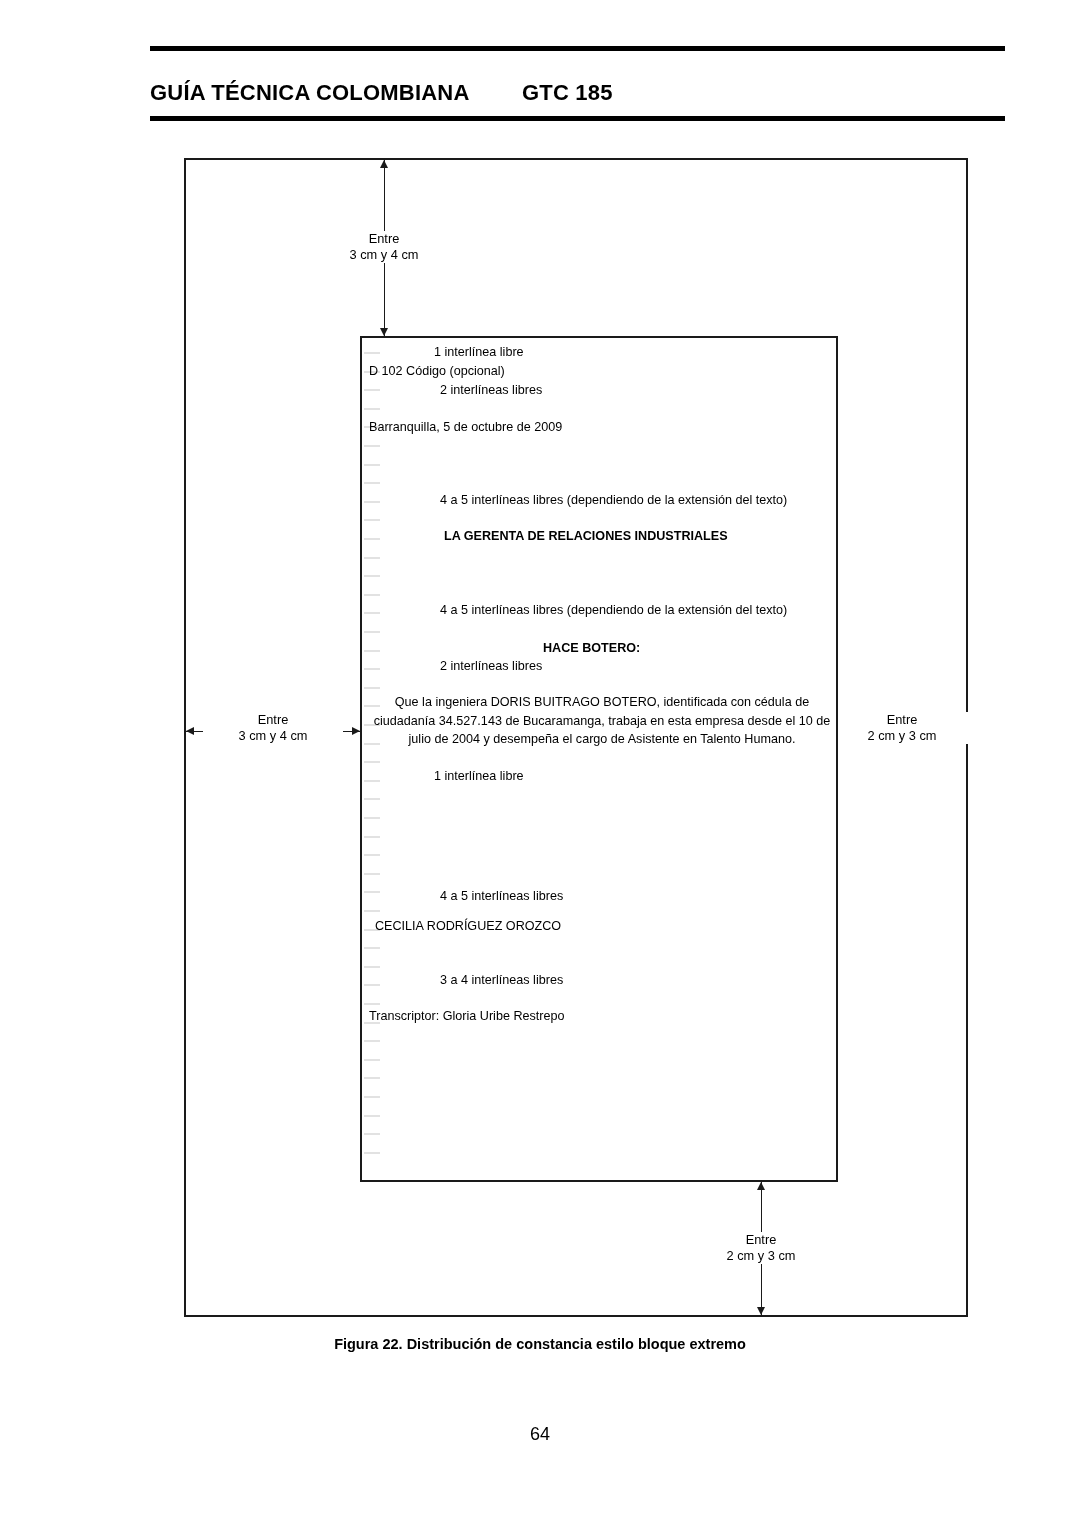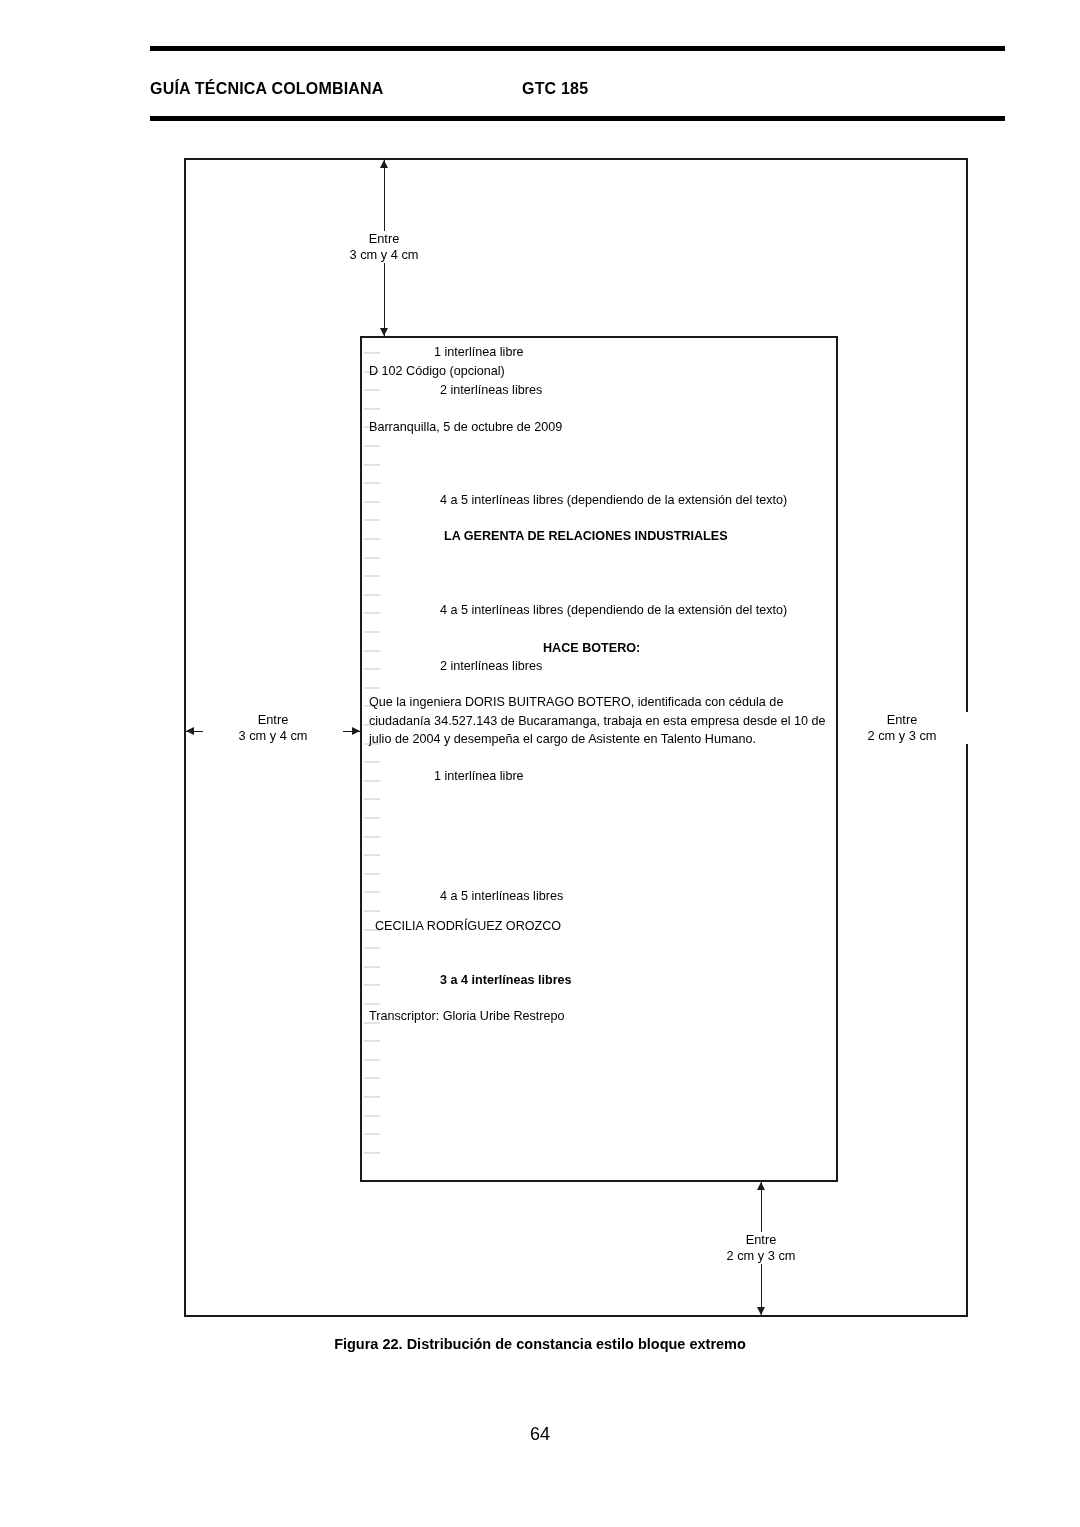--- a/index.html
+++ b/index.html
@@ -27,21 +27,21 @@
     position: absolute;
     left: 150px; top: 116px;
     width: 855px; height: 5px;
     background: #000;
   }
   #header-title-row {
     position: absolute;
     left: 150px; top: 80px;
     width: 855px;
     height: 30px;
-    font-size: 16px;
+    font-size: 22px;
     font-weight: bold;
     letter-spacing: .2px;
     white-space: nowrap;
   }
   #header-doc-name { position: absolute; left: 0; top: 0; }
   #header-doc-code { position: absolute; left: 372px; top: 0; }
 
   
   #outer-box {
     position: absolute;
@@ -76,20 +76,21 @@
     font-size: 12.6px;
     line-height: 17px;
     white-space: nowrap;
     color: #000;
   }
   .letter-para {
     position: absolute;
     font-size: 12.6px;
     line-height: 18.5px;
     color: #000;
+    text-align: center;
   }
   .bold { font-weight: bold; text-align: center; }
 
   
   .dim-label {
     position: absolute;
     font-size: 12.8px;
     line-height: 16px;
     text-align: center;
     white-space: nowrap;
@@ -266,21 +267,21 @@
 
     <div class="letter-para" style="left:7px; top:355px; width:466px;">Que la ingeniera DORIS BUITRAGO BOTERO, identificada con cédula de ciudadanía 34.527.143 de Bucaramanga, trabaja en esta empresa desde el 10 de julio de 2004 y desempeña el cargo de Asistente en Talento Humano.</div>
 
     <div class="letter-line" style="left:72px; top:430px;">1 interlínea libre</div>
 
 
     <div class="letter-line" style="left:78px; top:542px;margin-top:8px;">4 a 5 interlíneas libres</div>
 
     <div class="letter-line" style="left:13px; top:580px;">CECILIA RODRÍGUEZ OROZCO</div>
 
-    <div class="letter-line" style="left:78px; top:634px;font-weight:bold;">3 a 4 interlíneas libres</div>
+    <div class="letter-line" style="left:78px; top:634px;">3 a 4 interlíneas libres</div>
 
     <div class="letter-line" style="left:7px; top:670px;">Transcriptor:  Gloria Uribe Restrepo</div>
 
   </div>
 </div>
 
 <div id="figure-caption">Figura 22.  Distribución de constancia estilo bloque extremo</div>
 <div id="page-number">64</div>
 
 </body></html>

